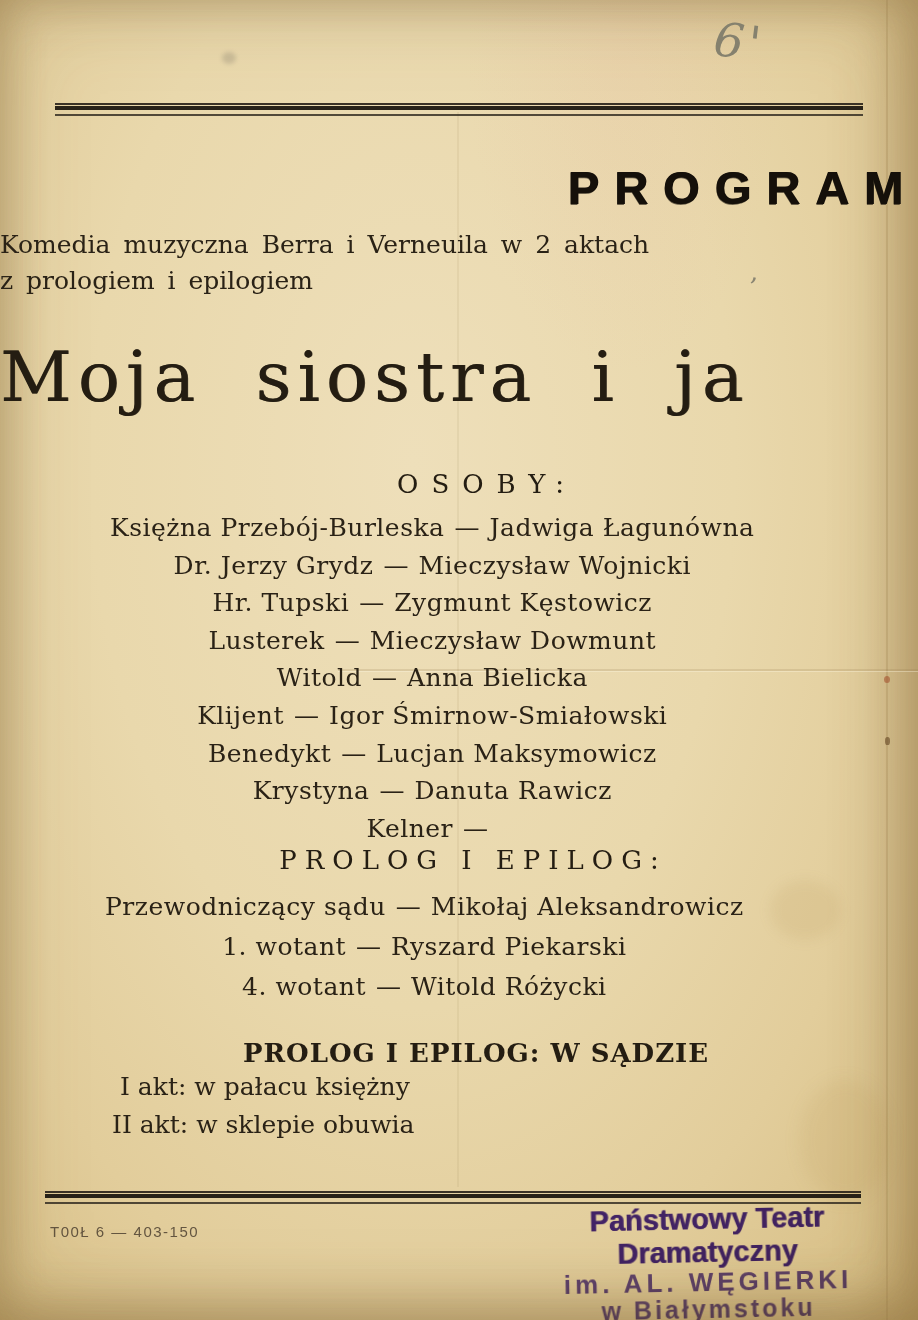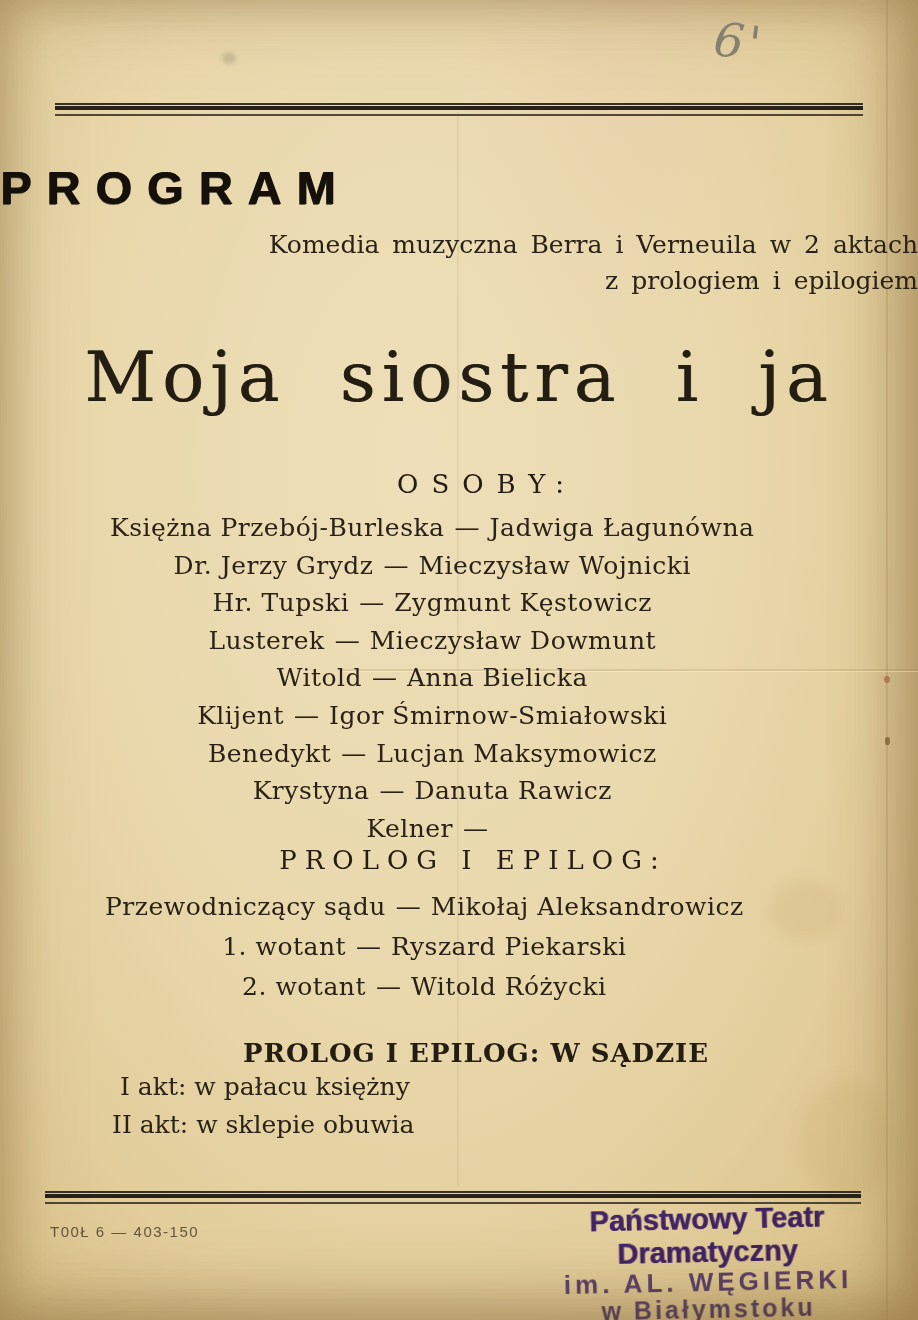--- a/index.html
+++ b/index.html
@@ -35,30 +35,30 @@
   .pencil-tick{position:absolute;left:748px;top:272px;font-size:26px;color:#8b8673;transform:rotate(10deg);}
   
   .rule{position:absolute;}
   .rule .l1{display:block;height:2px;background:#2b241b;opacity:.92;}
   .rule .l2{display:block;height:4px;background:#1e1811;margin-top:1px;opacity:.95;}
   .rule .l3{display:block;height:2px;background:#2b241b;margin-top:4px;opacity:.8;}
   .rule-top{left:55px;top:103px;width:808px;}
   .rule-bottom{left:45px;top:1191px;width:816px;}
   
   .program-title{
-    position:absolute;left:0;top:160px;width:918px;margin:0;text-align:left;
+    position:absolute;left:0;top:160px;width:918px;margin:0;text-align:right;
     font-family:"Liberation Sans", sans-serif;font-weight:bold;font-size:47px;
     letter-spacing:15px;color:#15100a;
     text-shadow:1px 0 0 #15100a, 0 1px 0 rgba(21,16,10,.6);
   }
-  .sub{position:absolute;left:0;width:918px;margin:0;text-align:right;font-size:25px;color:#2a2216;word-spacing:5px;}
+  .sub{position:absolute;left:0;width:918px;margin:0;text-align:left;font-size:25px;color:#2a2216;word-spacing:5px;}
   .sub1{top:230px;}
   .sub2{top:266px;}
   .play-title{
-    position:absolute;left:0;top:336px;width:918px;margin:0;text-align:center;
+    position:absolute;left:0;top:336px;width:918px;margin:0;text-align:left;
     font-size:70px;font-weight:normal;color:#241d12;
     letter-spacing:6px;word-spacing:26px;
     text-shadow:.6px 0 0 rgba(36,29,18,.8);
   }
   .section-heading{position:absolute;left:0;width:918px;margin:0;text-align:center;font-weight:normal;font-size:26px;color:#241d12;}
   .osoby{top:469px;letter-spacing:13px;padding-left:28px;}
   .prolog-h{top:845px;letter-spacing:8px;padding-left:14px;}
   .scene-heading{
     position:absolute;left:0;top:1029px;width:918px;margin:9px;text-align:center;
     font-size:26px;font-weight:bold;letter-spacing:1px;color:#241d12;padding-left:16px;box-sizing:border-box;
@@ -130,21 +130,21 @@
     <li class="cast-row"><span class="role">Klijent</span><span class="dash">—</span><span class="actor">Igor Śmirnow-Smiałowski</span></li>
     <li class="cast-row"><span class="role">Benedykt</span><span class="dash">—</span><span class="actor">Lucjan Maksymowicz</span></li>
     <li class="cast-row"><span class="role">Krystyna</span><span class="dash">—</span><span class="actor">Danuta Rawicz</span></li>
     <li class="cast-row"><span class="role">Kelner</span><span class="dash">—</span><span class="actor"></span></li>
   </ul>
 
   <h3 class="section-heading prolog-h">PROLOG I EPILOG:</h3>
   <ul class="cast-list prolog-list">
     <li class="cast-row"><span class="role">Przewodniczący sądu</span><span class="dash">—</span><span class="actor">Mikołaj Aleksandrowicz</span></li>
     <li class="cast-row"><span class="role">1. wotant</span><span class="dash">—</span><span class="actor">Ryszard Piekarski</span></li>
-    <li class="cast-row"><span class="role">2. wotant</span><span class="dash">—</span><span class="actor">Witold Różycki</span></li>
+    <li class="cast-row"><span class="role">4. wotant</span><span class="dash">—</span><span class="actor">Witold Różycki</span></li>
   </ul>
 
   <h3 class="scene-heading">PROLOG I EPILOG: W SĄDZIE</h3>
   <p class="act act1">I akt: w pałacu księżny</p>
   <p class="act act2">II akt: w sklepie obuwia</p>
 
   <div class="rule rule-bottom">
     <i class="l1"></i>
       <i class="l2"></i>
       <i class="l3"></i>

